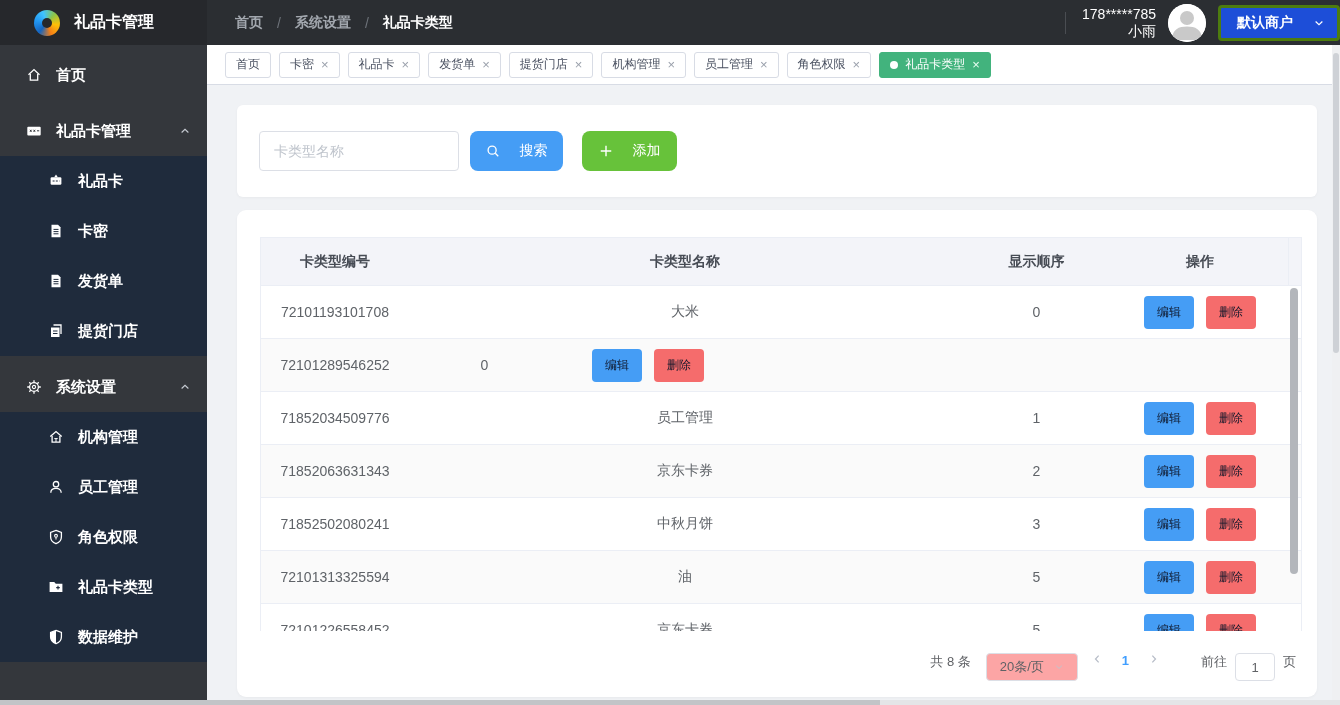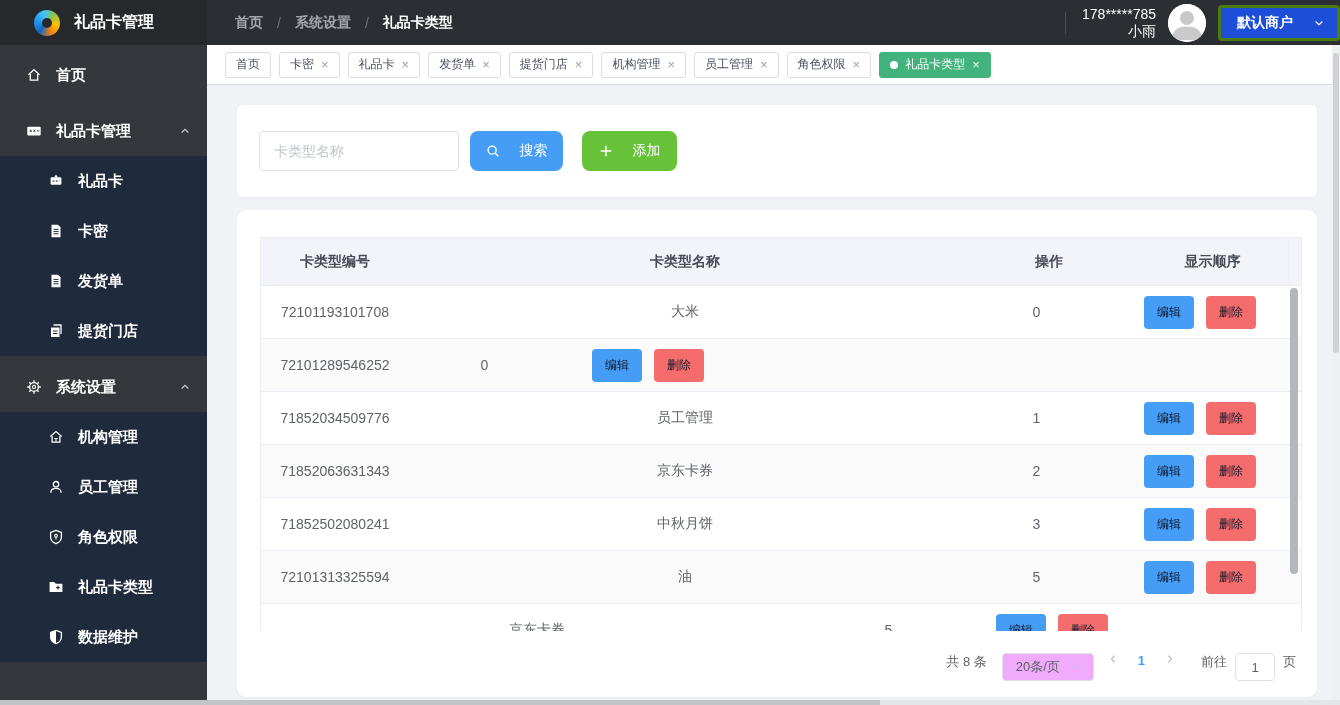--- a/index.html
+++ b/index.html
@@ -56,24 +56,24 @@
   .tbody { height:346px; overflow:hidden; position:relative; border-left:1px solid #ebeef5; border-right:1px solid #ebeef5; border-top:1px solid #ebeef5; }
   .tr { display:flex; height:53px; border-bottom:1px solid #ebeef5; background:#fff; }
   .tr:nth-child(even) { background:#fafafa; }
   .td { display:flex; align-items:center; justify-content:center; color:#5f6368; }
   .row-btn { border:none; border-radius:4px; color:#0f172a; font-size:12px; padding:8px 13px; cursor:pointer; font-family:inherit; }
   .row-btn.edit { background:#459df5; margin-right:12px; }
   .row-btn.del { background:#f56c6c; }
   .body-thumb { position:absolute; right:3px; top:2px; width:8px; height:286px; border-radius:4px; background:#b3b6bb; cursor:pointer; }
   
   .pagination { position:absolute; right:21px; bottom:16px; display:flex; align-items:flex-start; font-size:13px; color:#606266; }
-  .page-size { display:flex; align-items:center; justify-content:center; gap:10px; width:92px; height:28px; border:1px solid #dcdfe6; border-radius:4px; margin-left:15px; cursor:pointer; color:#606266; background:#f0abfc; }
+  .page-size { display:flex; align-items:center; justify-content:center; gap:10px; width:92px; height:28px; border:1px solid #dcdfe6; border-radius:4px; margin-left:15px; cursor:pointer; color:#606266; background:#fca5a5; }
   .pg-arrow { background:none; border:none; cursor:pointer; padding:0 13px; display:flex; align-items:center; }
   .pg-num { color:#409eff; font-weight:700; padding:0 6px; cursor:pointer; }
-  .goto-label { margin-left:12px; }
+  .goto-label { margin-left:28px; }
   .goto-input { width:40px; height:28px; border:1px solid #dcdfe6; border-radius:4px; text-align:center; font-size:13px; color:#606266; margin:0 8px; outline:none; font-family:inherit; }
   
   .vscroll { position:absolute; right:0; top:45px; width:8px; height:655px; background:#eff0f2; z-index:6; }
   .vscroll-thumb { position:absolute; top:8px; left:1px; width:6px; height:300px; border-radius:3px; background:#ced1d6; cursor:pointer; }
   .hscroll { position:absolute; left:0; bottom:0; width:1340px; height:5px; background:#e4e5e7; z-index:7; }
   .hscroll-thumb { position:absolute; left:0; top:0; height:5px; width:880px; background:#c2c4c7; cursor:pointer; }
   svg { display:block; }
 </style>
 </head>
 <body>
@@ -302,22 +302,22 @@
       </svg>
       <span>添加</span>
     </button>
   </div>
 
   <div class="panel table-panel">
     <div class="grid">
       <div class="thead">
         <div class="th col-code">卡类型编号</div>
         <div class="th col-name">卡类型名称</div>
+        <div class="th col-order">显示顺序</div>
         <div class="th col-ops">操作</div>
-        <div class="th col-order">显示顺序</div>
         <div class="th col-gutter"></div>
       </div>
       <div class="tbody">
         <div class="tr">
           <div class="td col-code">72101193101708</div>
           <div class="td col-name">大米</div>
           <div class="td col-order">0</div>
           <div class="td col-ops">
             <button class="row-btn edit">编辑</button>
             <button class="row-btn del">删除</button>
@@ -361,20 +361,21 @@
         <div class="tr">
           <div class="td col-code">72101313325594</div>
           <div class="td col-name">油</div>
           <div class="td col-order">5</div>
           <div class="td col-ops">
             <button class="row-btn edit">编辑</button>
             <button class="row-btn del">删除</button>
           </div>
         </div>
         <div class="tr">
+          <div class="td col-code">72101226558452</div>
           <div class="td col-name">京东卡券</div>
           <div class="td col-order">5</div>
           <div class="td col-ops">
             <button class="row-btn edit">编辑</button>
             <button class="row-btn del">删除</button>
           </div>
         </div>
         <div class="body-thumb"></div>
       </div>
     </div>

